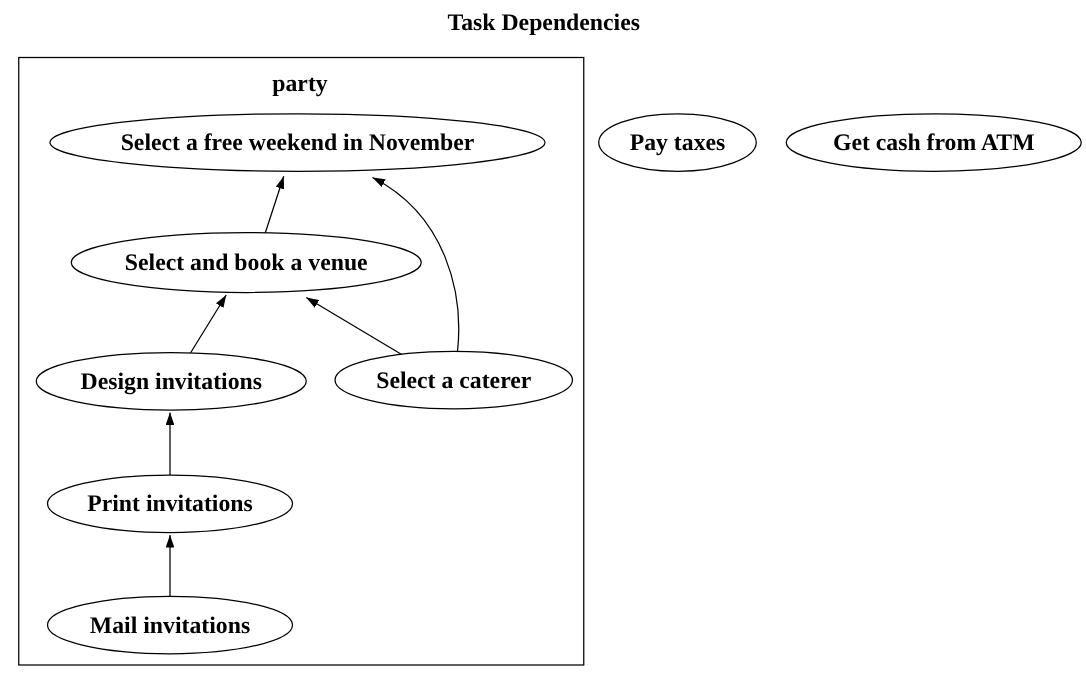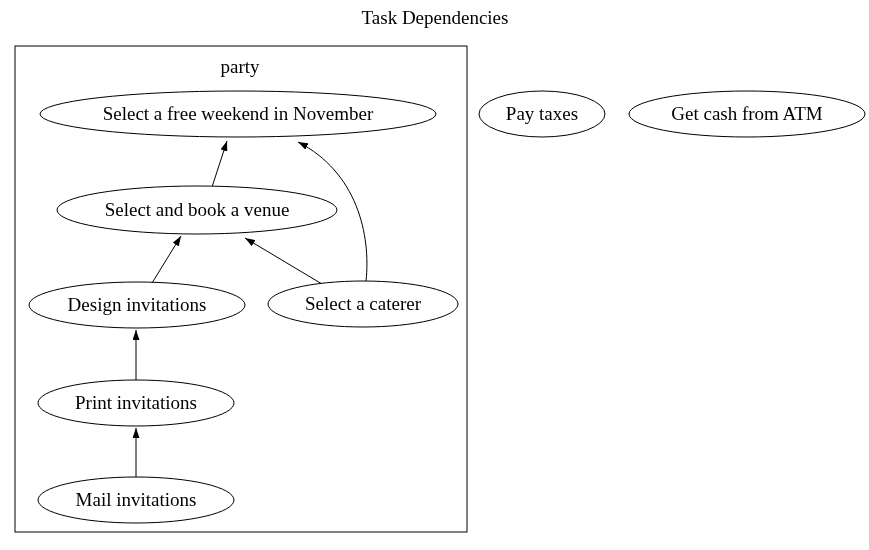--- a/index.html
+++ b/index.html
@@ -6,20 +6,21 @@
     margin: 0;
     padding: 0;
     background: #ffffff;
   }
   .canvas {
     position: relative;
     width: 869px;
     height: 550px;
     background: #ffffff;
     font-family: "Liberation Serif", "DejaVu Serif", serif;
+    font-weight: bold;
   }
   svg {
     display: block;
   }
   text {
     font-family: "Liberation Serif", "DejaVu Serif", serif;
     font-size: 19px;
     fill: #000000;
   }
   .node-ellipse {

